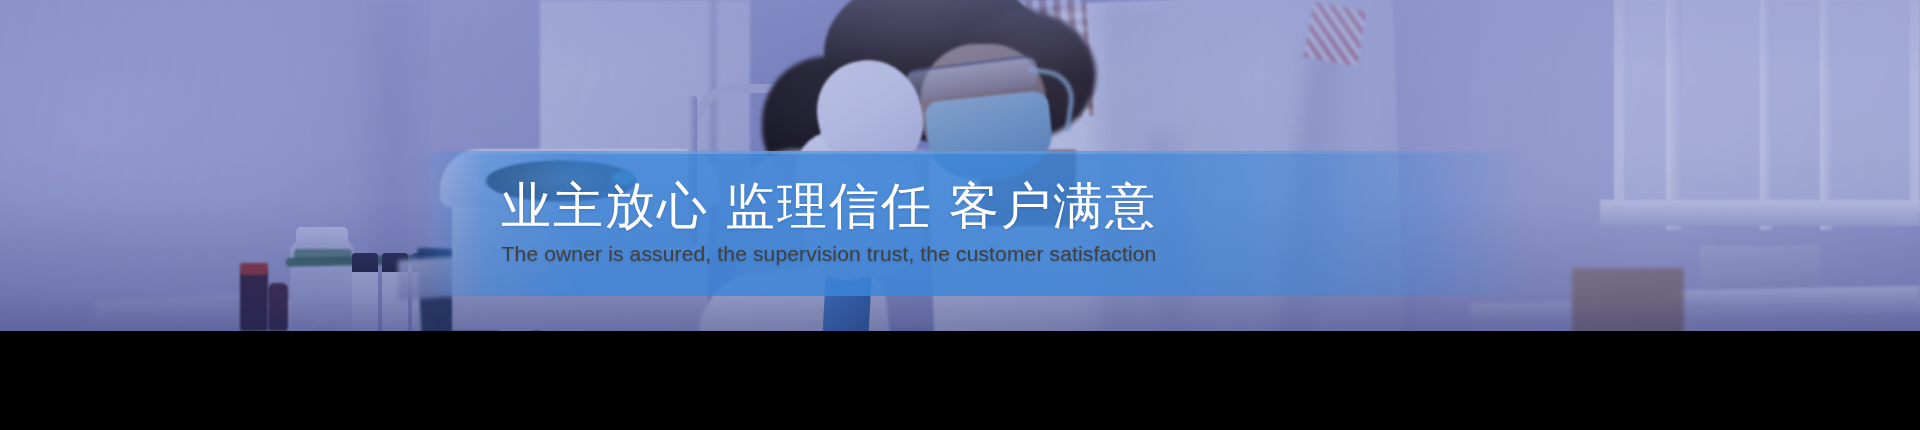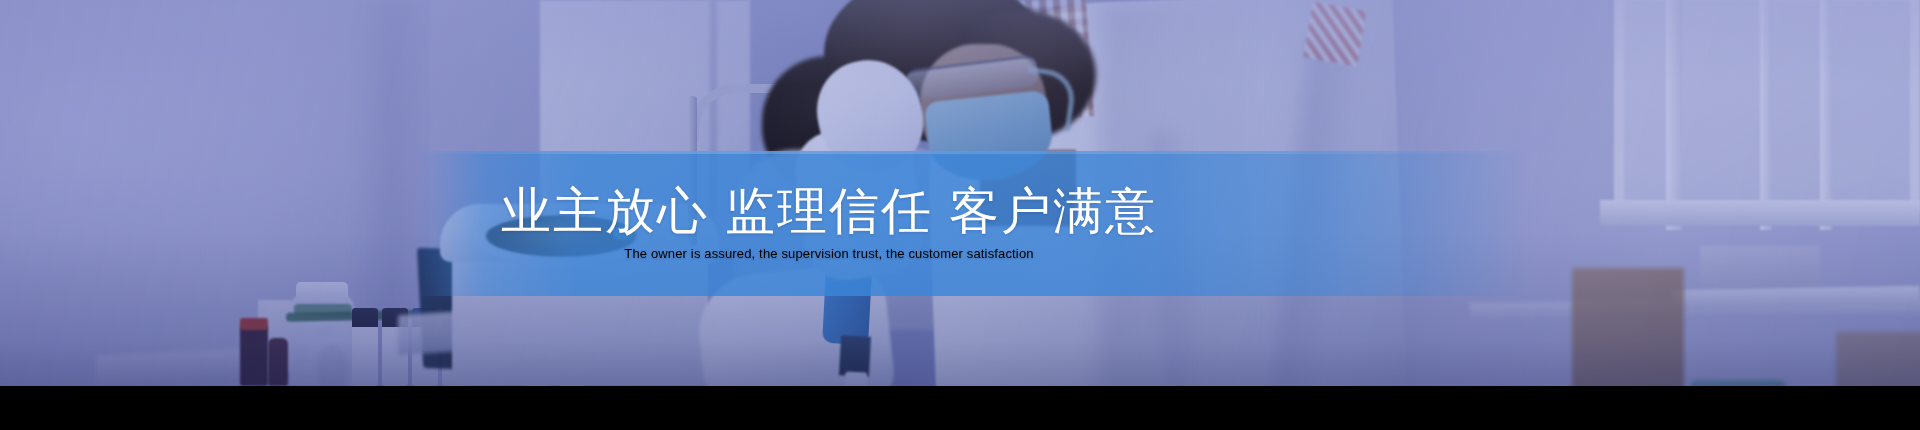--- a/index.html
+++ b/index.html
@@ -6,21 +6,21 @@
   html, body {
     width:1920px; height:430px;
     overflow:hidden;
     background:#000;
     font-family:"Liberation Sans", sans-serif;
   }
 
   
   #banner{
     position:relative;
-    width:1920px; height:386px;
+    width:1920px; height:331px;
     overflow:hidden;
     background:#8f93c9;
     text-align:center;
   }
 
   
   .photo{ position:absolute; inset:0; overflow:hidden; }
 
   
   .bg-wall{
@@ -470,22 +470,22 @@
   .headline{
     color:#ffffff;
     font-size:50px;
     line-height:1.04;
     letter-spacing:2px;
     font-weight:400;
     white-space:nowrap;
     text-shadow:0 1px 3px rgba(20,50,90,.22);
   }
   .subline{
-    color:#000000;
-    font-size:13px;
+    color:#404040;
+    font-size:21px;
     line-height:1.2;
     letter-spacing:.15px;
     font-weight:400;
     white-space:nowrap;
     margin-top:9px;
     text-shadow:0 1px 2px rgba(20,50,90,.28);
   }
 </style>
 </head>
 <body>

